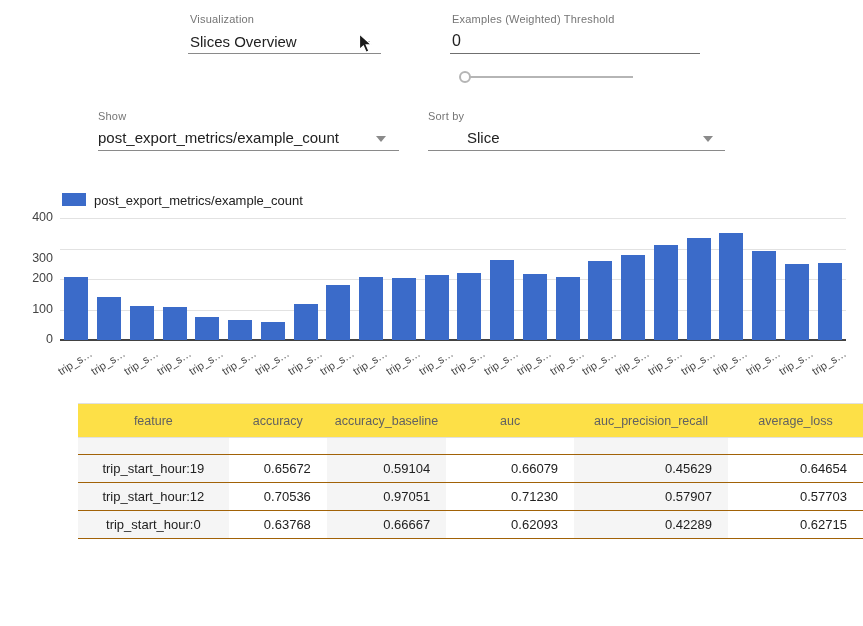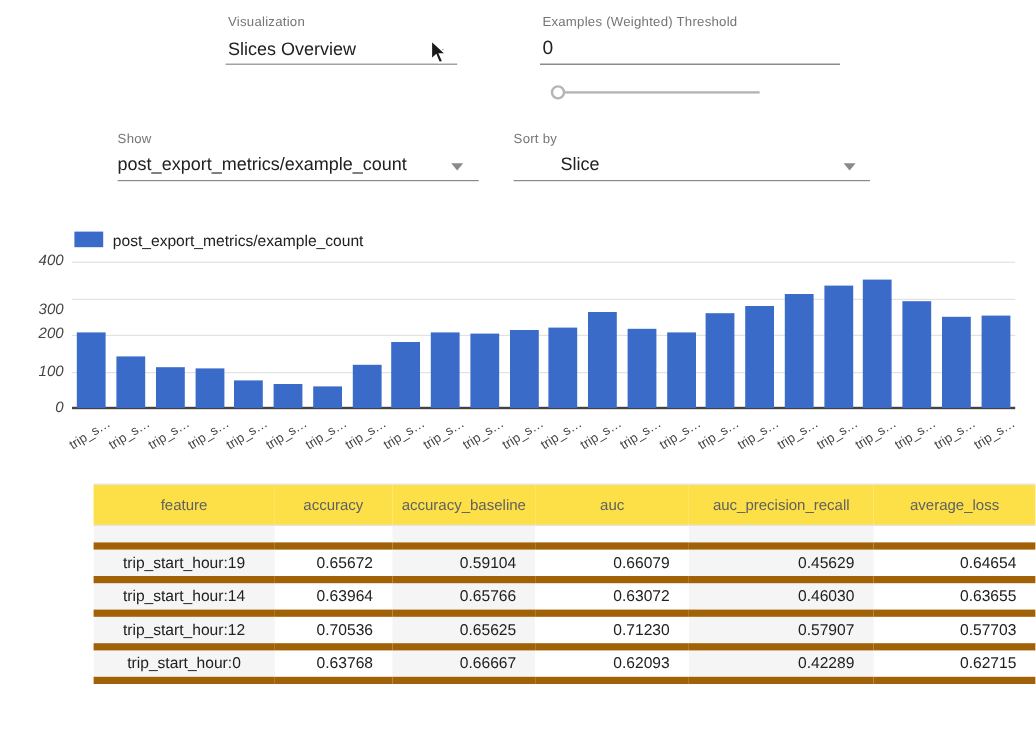--- a/index.html
+++ b/index.html
@@ -21,34 +21,34 @@
   .slider-thumb { position:absolute; width:12px; height:12px; border-radius:50%;
                   background:#fff; border:2px solid #b5b5b5; }
 
   
   .legend-swatch { position:absolute; width:24px; height:13px; }
   .legend-text { position:absolute; font-size:13px; color:#212121; }
   #plot { position:absolute; left:60px; top:218px; width:786px; height:122px; }
   .gridline { position:absolute; left:0; width:100%; height:1px; background:#e2e2e2; }
   .axis-base { position:absolute; left:0; bottom:-1px; width:100%; height:2px; background:#424242; }
   .bar { position:absolute; bottom:0; width:24px; }
-  .ytick { position:absolute; right:0; font-size:12.5px; color:#444; text-align:right;font-style:italic; }
+  .ytick { position:absolute; right:0; font-size:12.5px; color:#444; text-align:right; }
   #ylabels { position:absolute; left:20px; top:218px; width:33px; height:122px; }
   #xlabels { position:absolute; left:60px; top:343px; width:786px; height:46px; }
   .xlabel { position:absolute; top:4px; font-size:11px; color:#444; white-space:nowrap;
             transform:rotate(-32deg); transform-origin:100% 0; }
 
   
   #metrics-table { position:absolute; left:78px; top:403px; width:785px;
                    border-collapse:collapse; table-layout:fixed; }
   #metrics-table th { font-size:12.5px; font-weight:normal; color:#616161;
                       height:34px; text-align:center; background:#fde047;
                       border-bottom:1px solid #e0e0e0; }
   #metrics-table td { font-size:13px; color:#212121; height:28px;
-                      border-bottom:6px solid #a16207; overflow:hidden; white-space:nowrap; }
+                      border-bottom:1px solid #a16207; overflow:hidden; white-space:nowrap; }
   #metrics-table tr.filter-row td { height:17px; }
   td.num { text-align:right; padding-right:16px; }
   td.feat { text-align:center; }
   .shade { background:#f5f5f5; }
   #metrics-table { border-top:1px solid #e0e0e0; }
 
   .cursor-icon { position:absolute; left:358px; top:33px; z-index:5; }
 </style>
 </head>
 <body>
@@ -185,31 +185,23 @@
       </tr>
       <tr>
         <td class="feat shade">trip_start_hour:19</td>
         <td class="num">0.65672</td>
         <td class="num shade">0.59104</td>
         <td class="num">0.66079</td>
         <td class="num shade">0.45629</td>
         <td class="num">0.64654</td>
       </tr>
       <tr>
-        <td class="feat shade">trip_start_hour:14</td>
-        <td class="num">0.63964</td>
-        <td class="num shade">0.65766</td>
-        <td class="num">0.63072</td>
-        <td class="num shade">0.46030</td>
-        <td class="num">0.63655</td>
-      </tr>
-      <tr>
         <td class="feat shade">trip_start_hour:12</td>
         <td class="num">0.70536</td>
-        <td class="num shade">0.65625</td>
+        <td class="num shade">0.97051</td>
         <td class="num">0.71230</td>
         <td class="num shade">0.57907</td>
         <td class="num">0.57703</td>
       </tr>
       <tr>
         <td class="feat shade">trip_start_hour:0</td>
         <td class="num">0.63768</td>
         <td class="num shade">0.66667</td>
         <td class="num">0.62093</td>
         <td class="num shade">0.42289</td>

